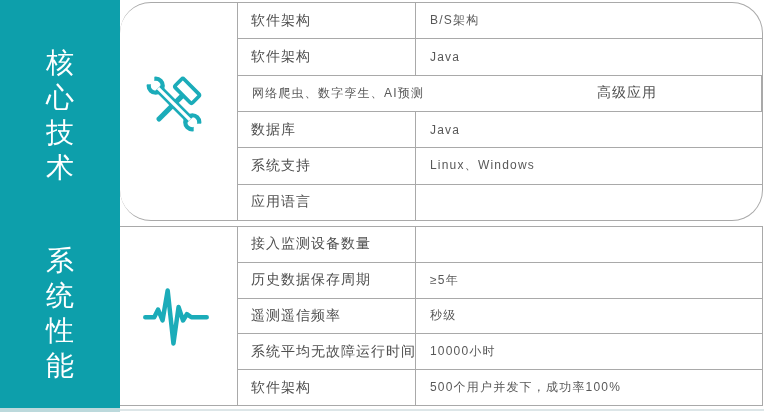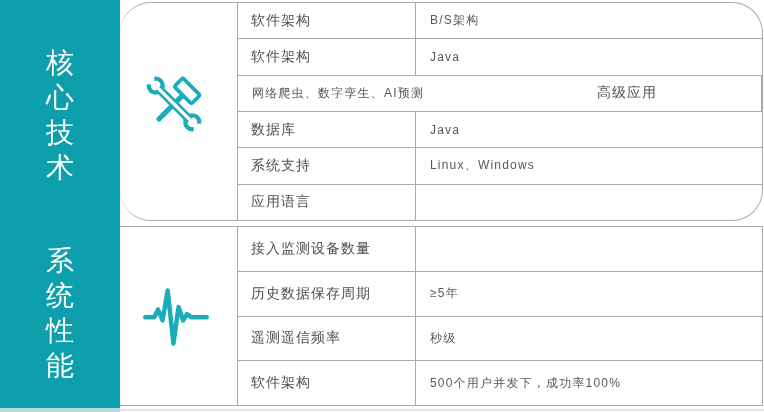--- a/index.html
+++ b/index.html
@@ -150,20 +150,24 @@
   <div class="row">
     <div class="cell label">历史数据保存周期</div>
     <div class="cell value">≥5年</div>
   </div>
 
   <div class="row">
     <div class="cell label">遥测遥信频率</div>
     <div class="cell value">秒级</div>
   </div>
 
+  <div class="row">
+    <div class="cell label">系统平均无故障运行时间</div>
+    <div class="cell value">10000小时</div>
+  </div>
 
   <div class="row">
     <div class="cell label">软件架构</div>
     <div class="cell value">500个用户并发下，成功率100%</div>
   </div>
 </div>
   </section>
 
 </div>
 

